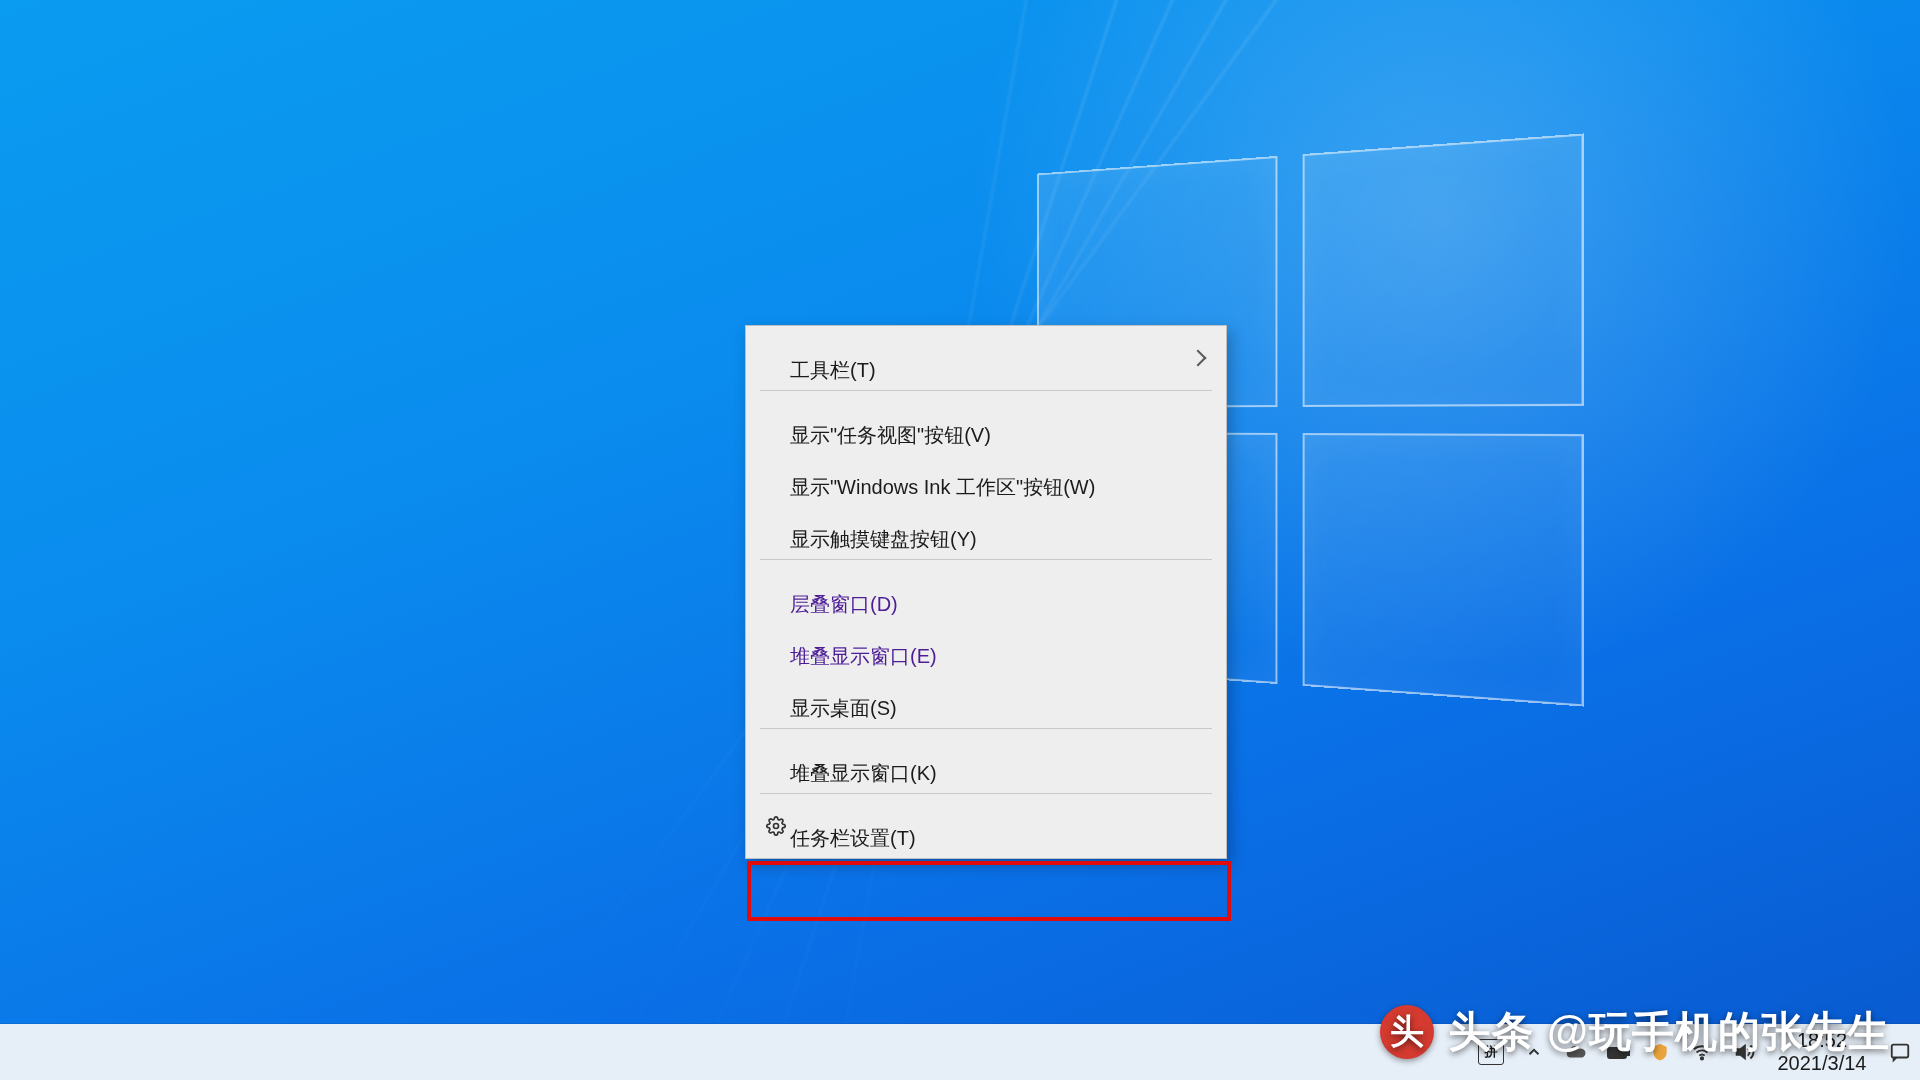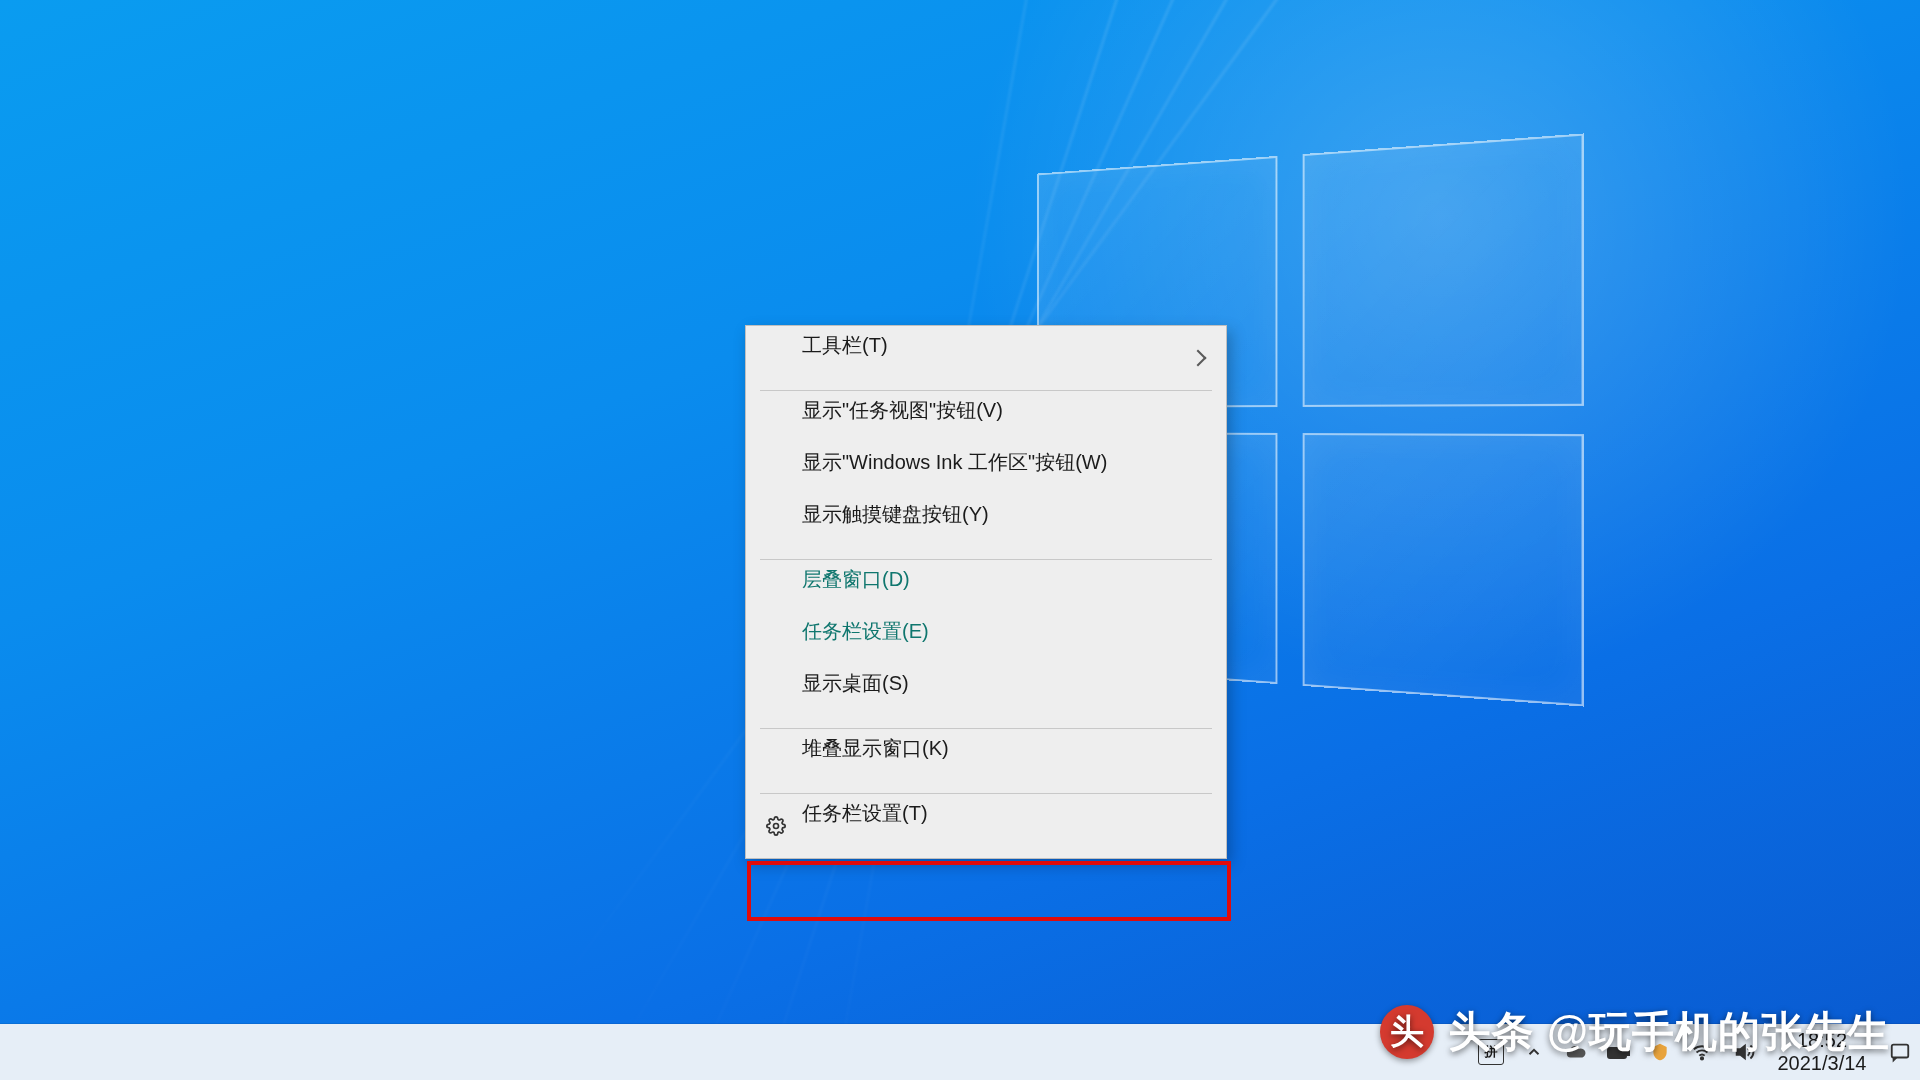--- a/index.html
+++ b/index.html
@@ -66,25 +66,25 @@
     background: #eeeeee;
     border: 1px solid #bfbfbf;
     box-shadow: 4px 6px 14px rgba(0,0,0,.25);
     padding: 6px 0;
     font-size: 20px;
     color: #1b1b1b;
   }
   .ctx-item {
     position: relative;
     display: flex;
-    align-items: flex-start;
+    align-items: flex-end;
     height: 52px;
-    padding: 0 20px 0 56px;
-  }
-  .ctx-item.disabled { color: #0f766e; }
+    padding: 0 20px 0 44px;
+  }
+  .ctx-item.disabled { color: #4c1d95; }
   .ctx-item .arrow {
     position: absolute;
     right: 22px;
     top: 50%;
     transform: translateY(-50%);
     width: 10px;
     height: 10px;
     border-top: 2px solid #5a5a5a;
     border-right: 2px solid #5a5a5a;
     transform: translateY(-50%) rotate(45deg);
@@ -217,21 +217,21 @@
   <div class="ctx-item">
     <span>显示触摸键盘按钮(Y)</span>
   </div>
 
   <div class="ctx-sep"></div>
 
   <div class="ctx-item disabled">
     <span>层叠窗口(D)</span>
   </div>
   <div class="ctx-item disabled">
-    <span>任务栏设置(E)</span>
+    <span>堆叠显示窗口(E)</span>
   </div>
   <div class="ctx-item">
     <span>显示桌面(S)</span>
   </div>
 
   <div class="ctx-sep"></div>
 
   <div class="ctx-item" style="position:relative;">
     <span>堆叠显示窗口(K)</span>
   </div>

